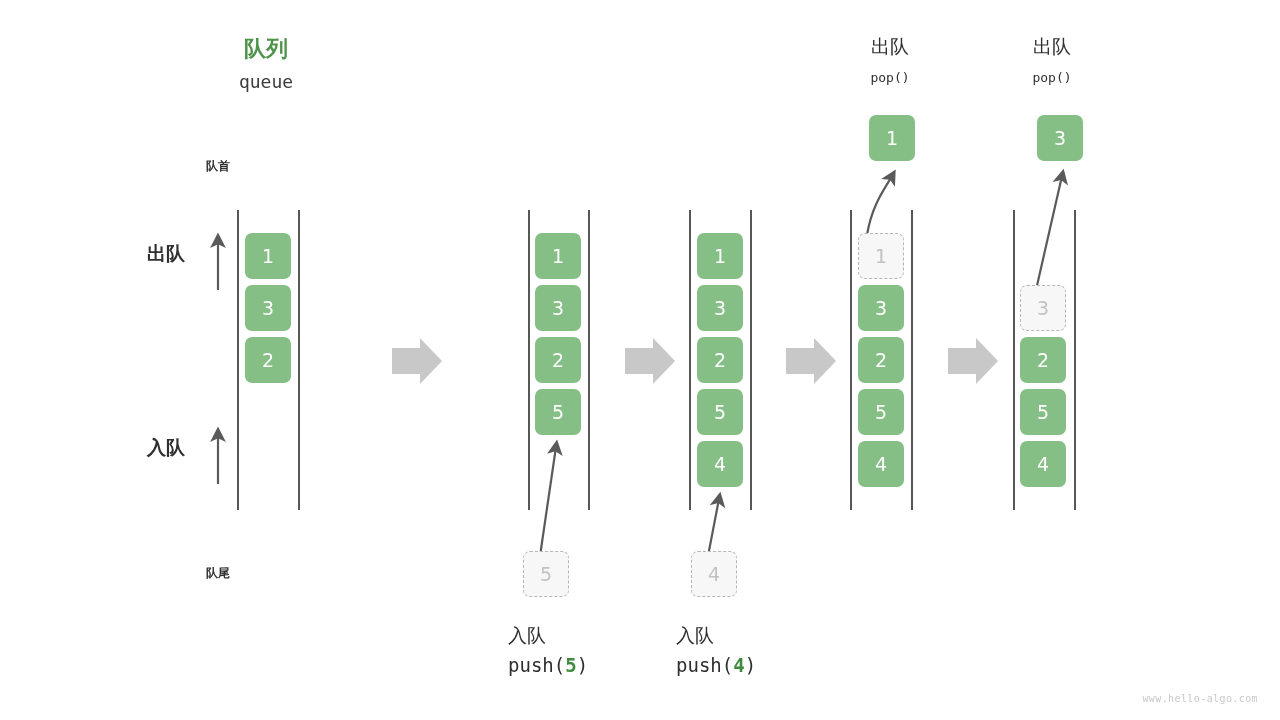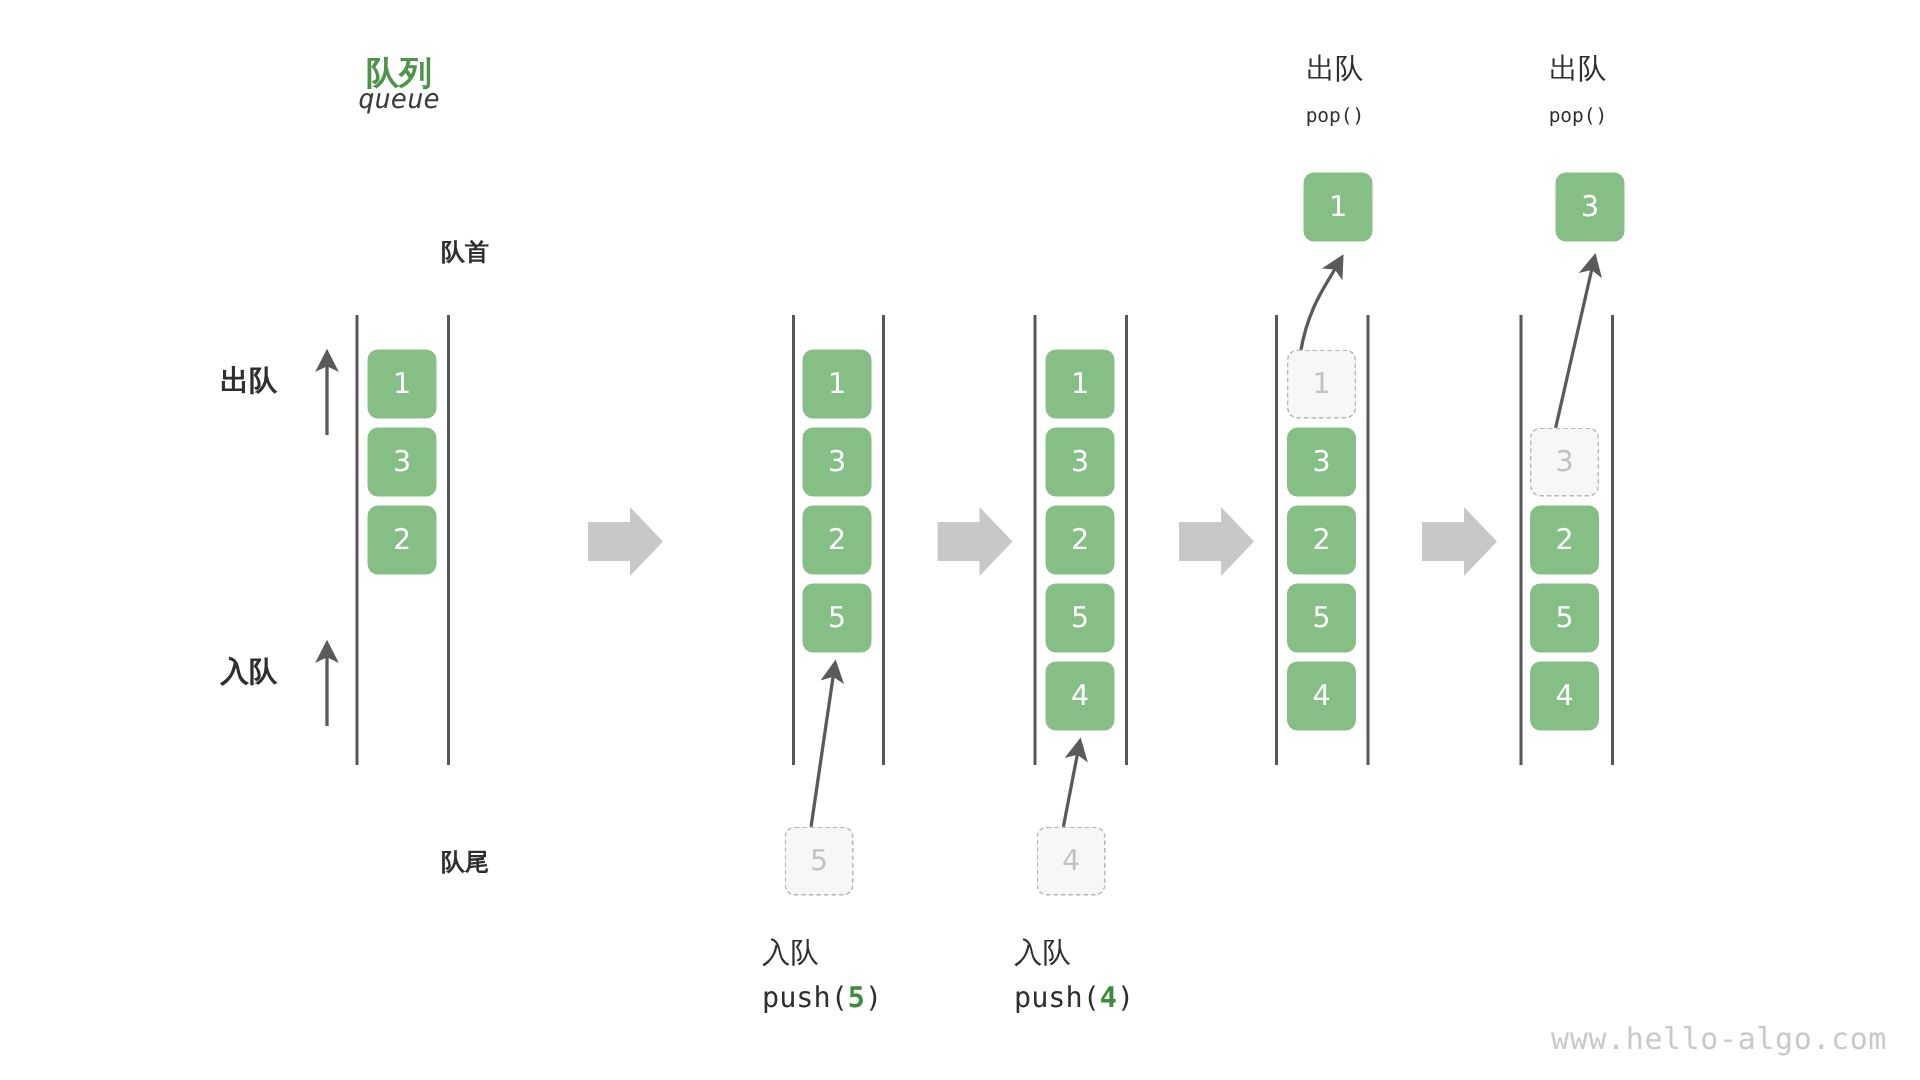--- a/index.html
+++ b/index.html
@@ -38,25 +38,25 @@
     font-weight: 400;
     color: #3c3c3c;
     text-align: center;
     white-space: nowrap;
     font-family: "DejaVu Sans Mono", "Liberation Mono", monospace;
   }
 
   
   .edge-label {
     position: absolute;
-    font-size: 16px;
+    font-size: 12px;
     font-weight: 700;
     color: #2f2f2f;
     white-space: nowrap;
-    text-align: right;
+    text-align: left;
   }
 
   
   .dir-label {
     position: absolute;
     font-size: 19px;
     font-weight: 700;
     color: #2f2f2f;
     white-space: nowrap;
   }
@@ -138,21 +138,21 @@
     width: 1280px;
     height: 720px;
     pointer-events: none;
   }
 
   
   .watermark {
     position: absolute;
     right: 22px;
     bottom: 16px;
-    font-size: 20px;
+    font-size: 10px;
     color: #c9c9c9;
     font-family: "DejaVu Sans Mono", "Liberation Mono", monospace;
     letter-spacing: 0.4px;
     white-space: nowrap;
   }
 </style>
 </head>
 <body>
 
 <div class="stage">
@@ -195,21 +195,21 @@
     </g>
     <g fill="#c8c8c8">
       <path d="M786,348 L814,348 L814,338 L836,361 L814,384 L814,374 L786,374 Z"></path>
     </g>
     <g fill="#c8c8c8">
       <path d="M948,348 L976,348 L976,338 L998,361 L976,384 L976,374 L948,374 Z"></path>
     </g>
   </svg>
 
   <div class="title-cn" style="left:206px; top:34px; width:120px;">队列</div>
-  <div class="title-en" style="left:206px; top:56px; width:120px;font-style:italic;">queue</div>
+  <div class="title-en" style="left:206px; top:71px; width:120px;">queue</div>
 
   <div class="edge-label" style="left:206px; top:158px; width:120px;">队首</div>
   <div class="edge-label" style="left:206px; top:542px; width:120px;margin-top:23px;">队尾</div>
 
   <div class="dir-label" style="left:147px; top:241px;">出队</div>
   <div class="dir-label" style="left:147px; top:435px;">入队</div>
 
   <div class="rail" style="left:237px; top:210px; height:300px;"></div>
   <div class="rail" style="left:298px; top:210px; height:300px;"></div>
 

